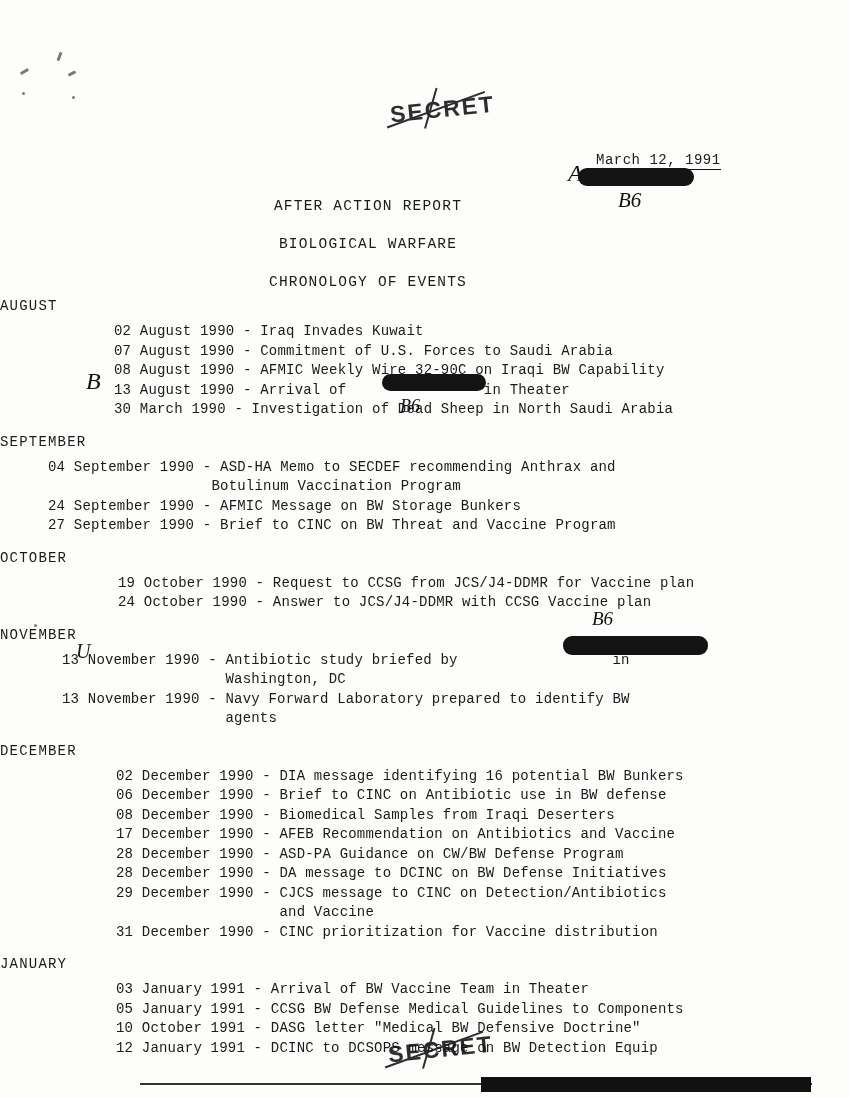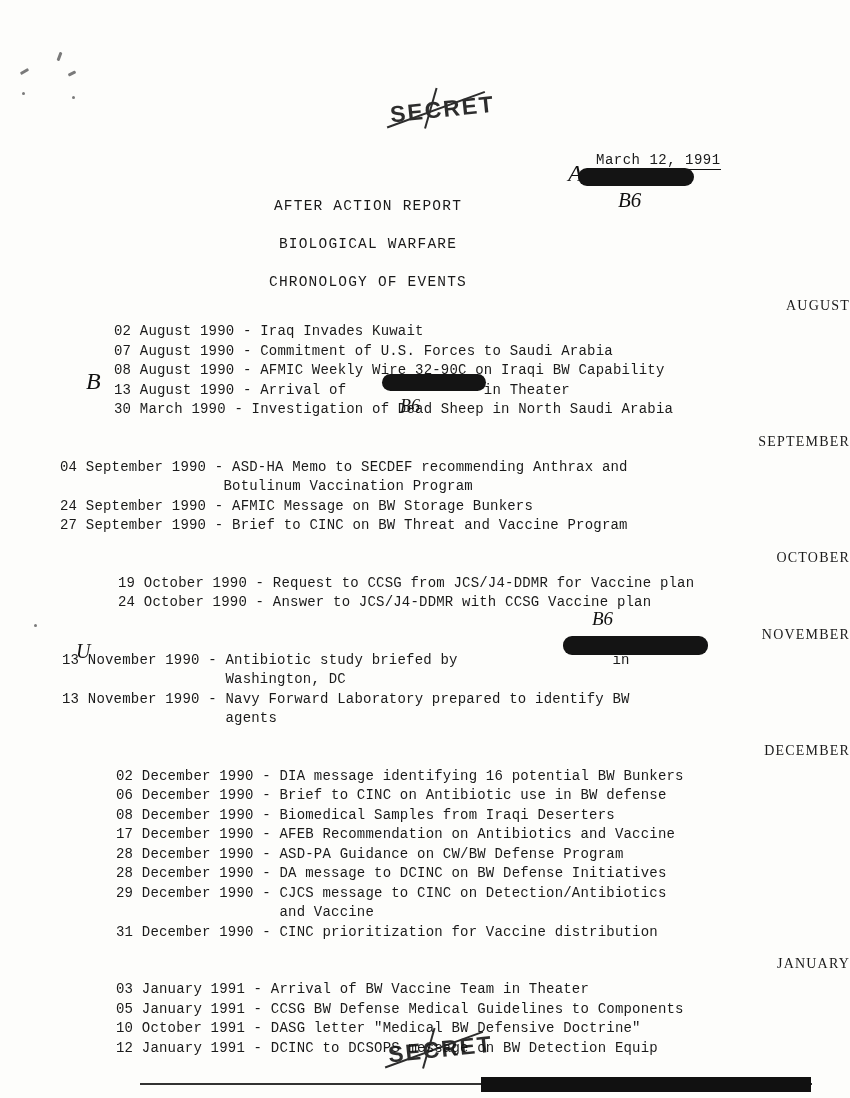--- a/index.html
+++ b/index.html
@@ -129,25 +129,24 @@
   }
 
   
   .content {
     position: absolute;
     left: 0;
     top: 298px;
     width: 850px;
   }
   .month {
-    text-align: right;
+    text-align: left;
     font-size: 14px;
     letter-spacing: 1.2px;
     margin: 0 0 8px 0;
-    font-family: Liberation Serif, serif;
   }
   .month.tight { margin-top: 14px; }
   .entries {
     margin: 0 0 14px 0;
     padding: 0;
     list-style: none;
   }
   .entry {
     font-size: 14px;
     line-height: 19.5px;
@@ -156,21 +155,21 @@
     margin: 0;
   }
   .cont {
     font-size: 14px;
     line-height: 19.5px;
     letter-spacing: 0.2px;
     white-space: pre-wrap;
     margin: 0;
   }
   .pad-aug { padding-left: 114px; }
-  .pad-sep { padding-left: 48px; margin-left: 12px; }
+  .pad-sep { padding-left: 48px; }
   .pad-oct { padding-left: 118px; }
   .pad-nov { padding-left: 62px; }
   .pad-dec { padding-left: 116px; }
   .pad-jan { padding-left: 116px; }
 </style>
 </head>
 <body>
 
 <div class="page">
 

